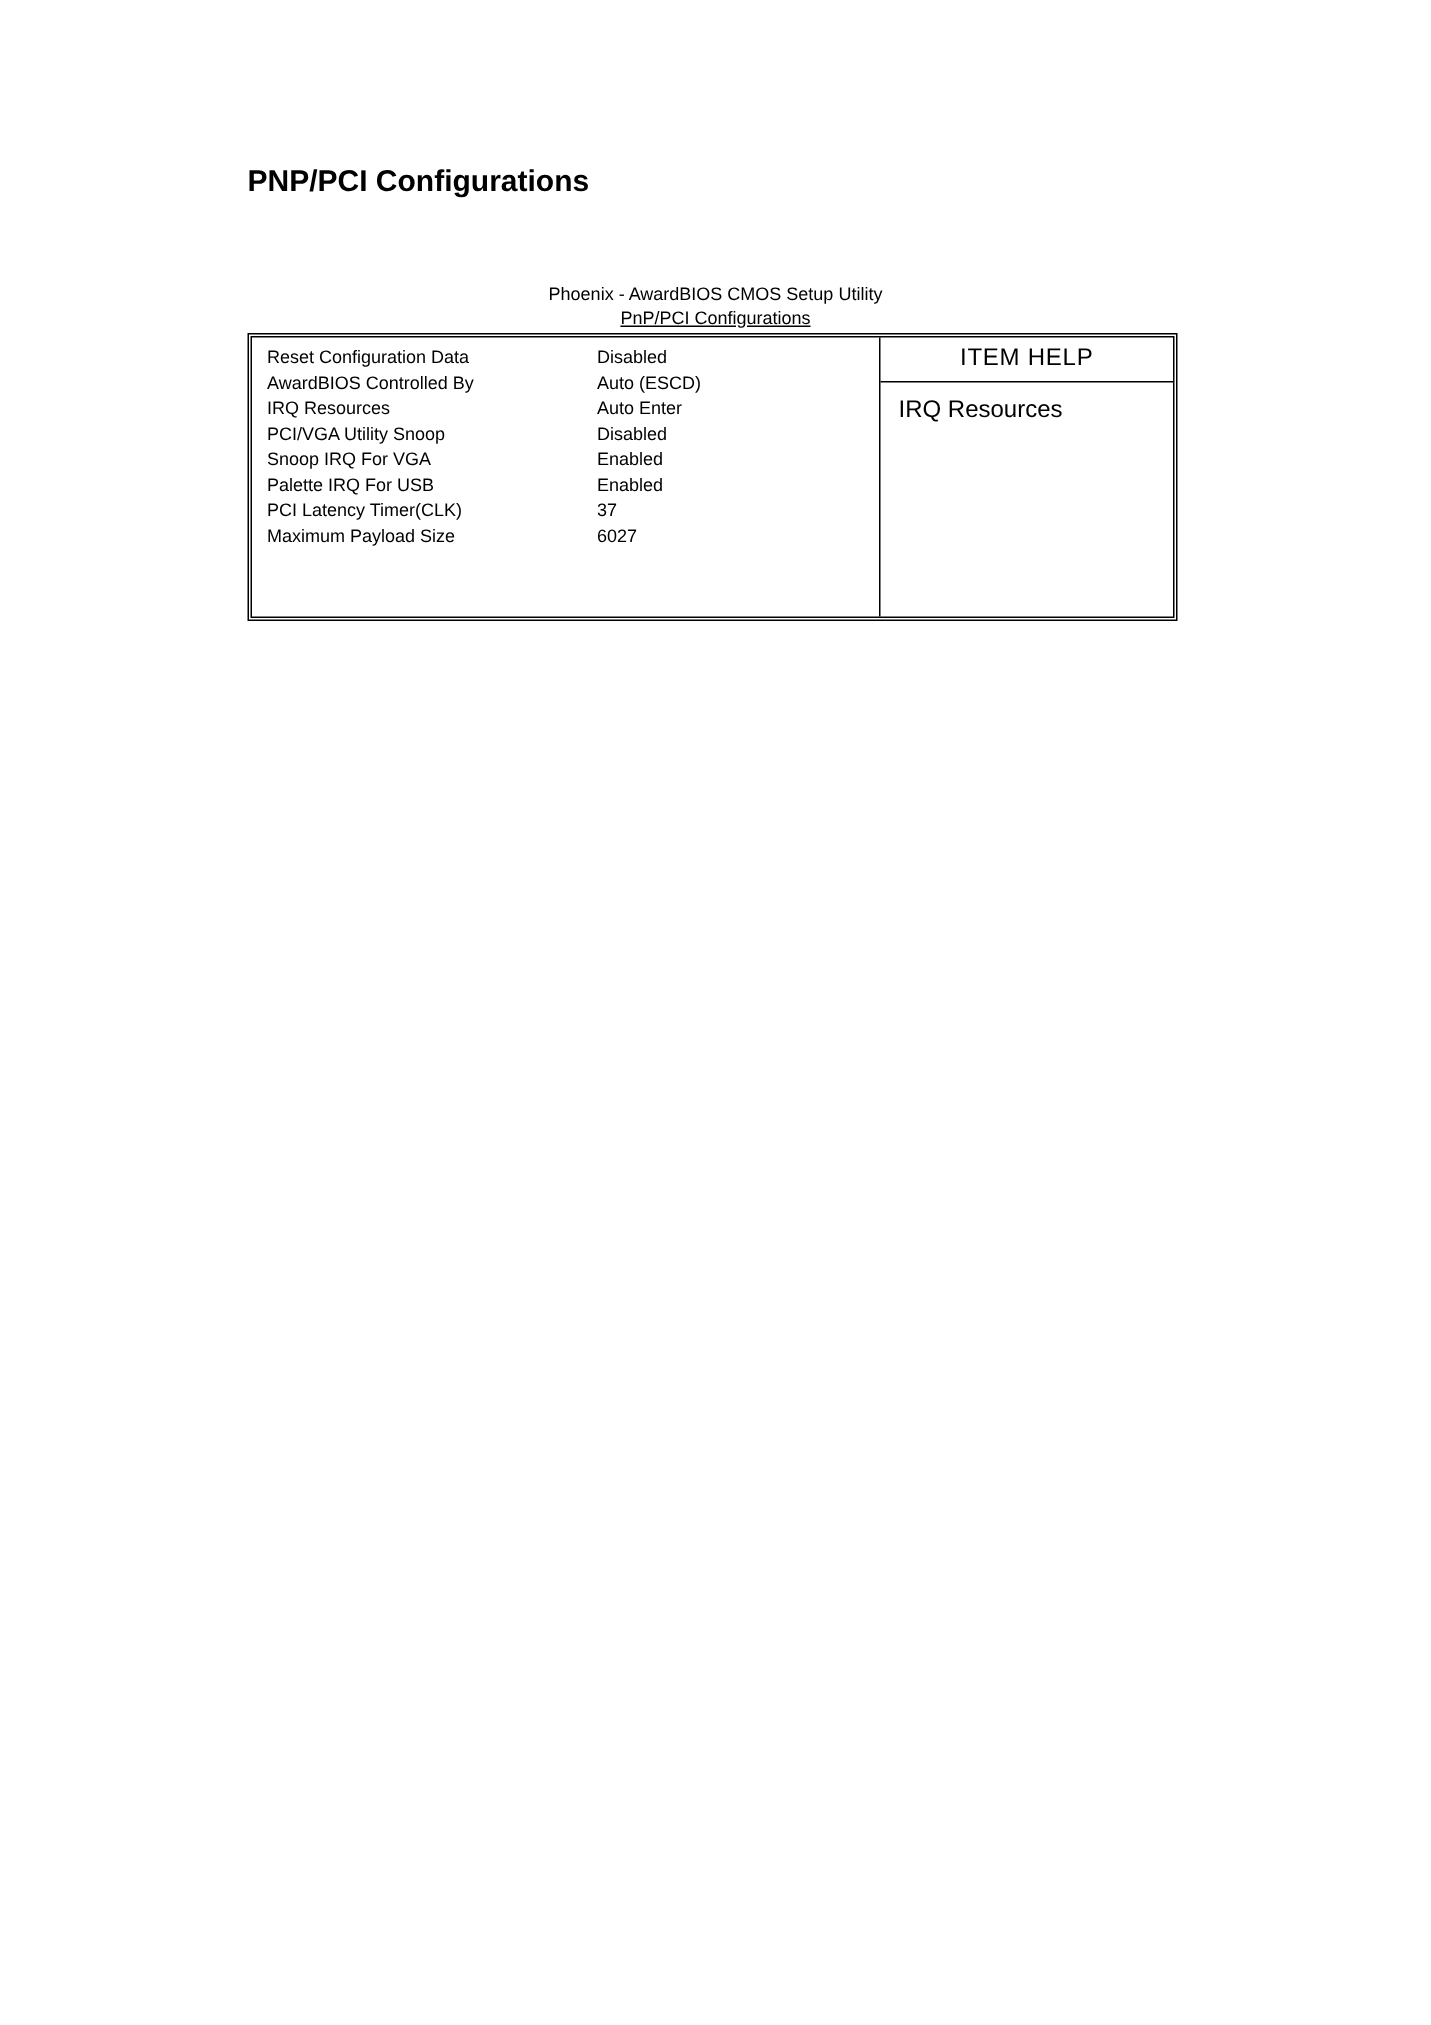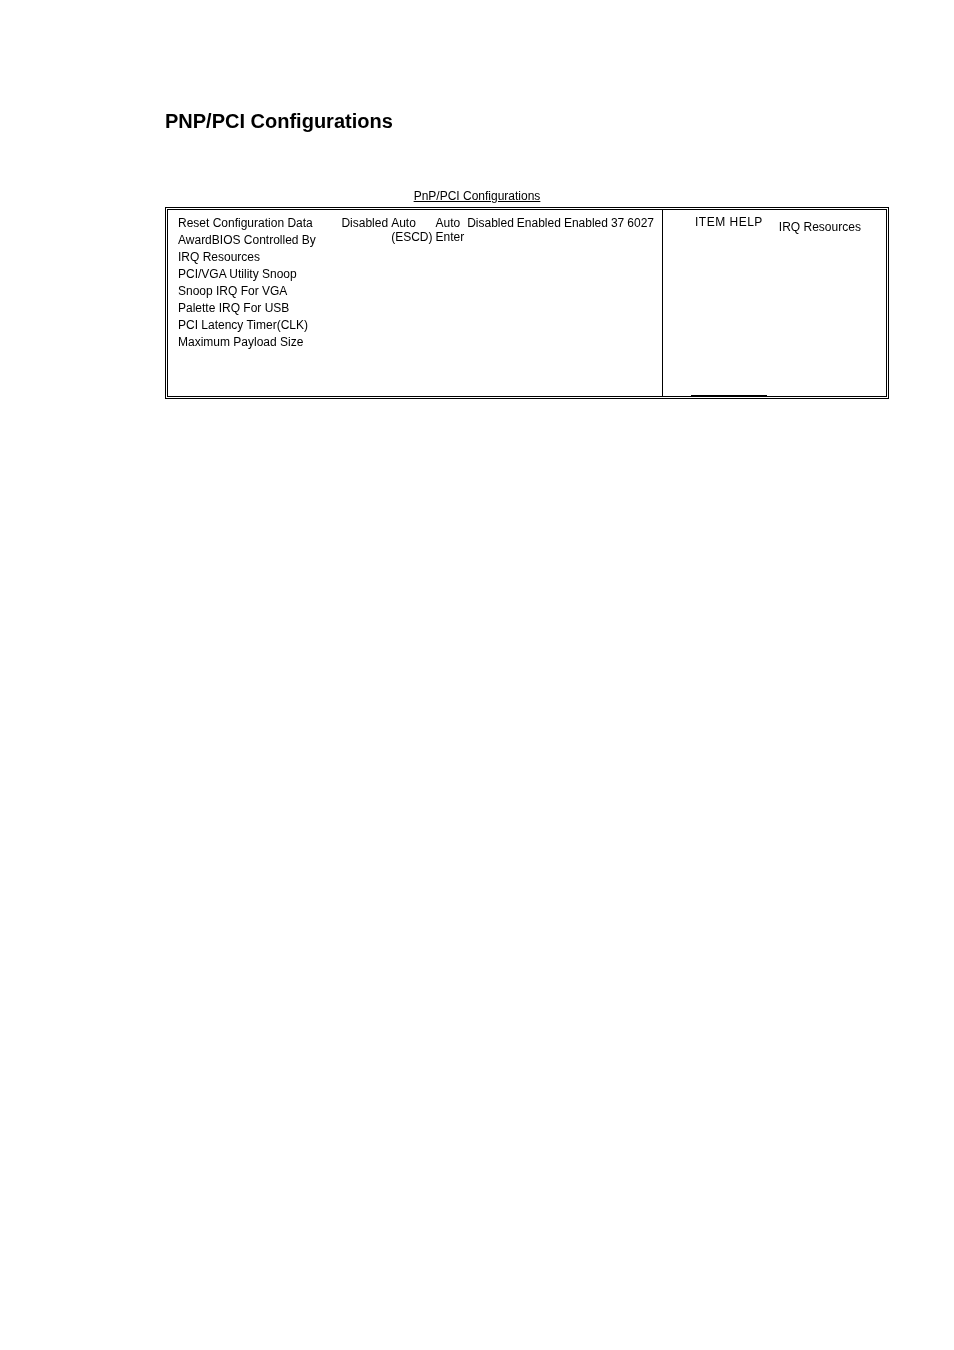--- a/index.html
+++ b/index.html
@@ -23,70 +23,70 @@
       margin-top: 56px;
       line-height: 1.3;
     }
     .bios-caption .line2 {
       text-decoration: underline;
     }
     .bios-box {
       margin-top: 2px;
       border: 3px double #000;
       display: flex;
-      width: 724px;
+      width: 620px;
       box-sizing: border-box;
       height: 192px;
     }
     .bios-left {
       display: flex;
       flex: 1;
       padding: 6px 8px 6px 10px;
       font-size: 12px;
       color: #000;
     }
     .labels-col {
       flex: 1.1;
       display: flex;
       flex-direction: column;
       gap: 3px;
     }
     .values-col {
       flex: 0.9;
       display: flex;
-      flex-direction: row;
+      flex-direction: column;
       gap: 3px;
     }
     .bios-right {
       width: 195px;
       border-left: 1px solid #000;
       display: flex;
-      flex-direction: row;
-      font-size: 12px;
+      flex-direction: column;
+      font-size: 16px;
       color: #000;
-      padding-left: 28px;
     }
     .help-header {
       text-align: center;
       font-weight: normal;
       padding: 5px 4px 6px;
       border-bottom: 1px solid #000;
       letter-spacing: 0.5px;
     }
     .help-body {
       padding: 10px 12px;
       flex: 1;
     }
   </style>
 </head>
 <body>
 
 <h1 class="page-heading">PNP/PCI Configurations</h1>
 
 <div class="bios-caption">
+  <div>Phoenix - AwardBIOS CMOS Setup Utility</div>
   <div class="line2">PnP/PCI Configurations</div>
 </div>
 
 <div class="bios-box">
   <div class="bios-left">
     <div class="labels-col">
       <div>Reset Configuration Data</div>
       <div>AwardBIOS Controlled By</div>
       <div>IRQ Resources</div>
       <div>PCI/VGA Utility Snoop</div>

